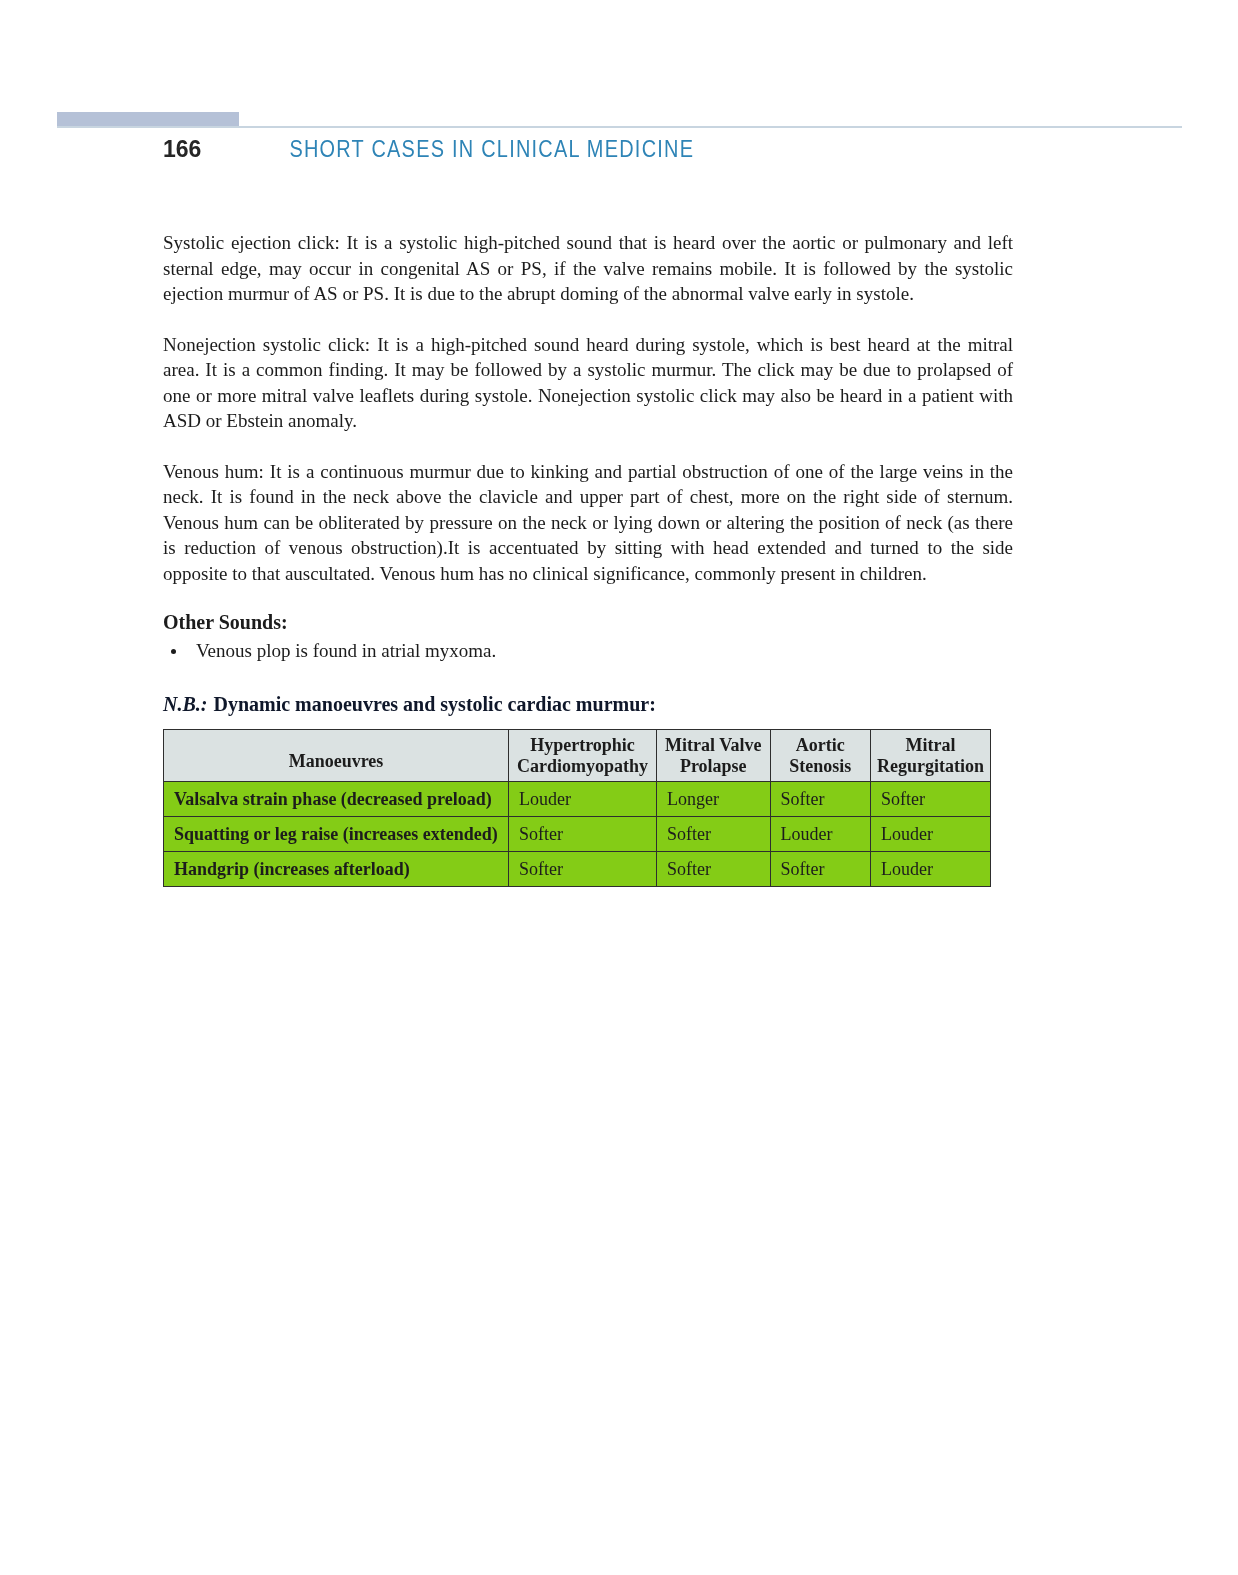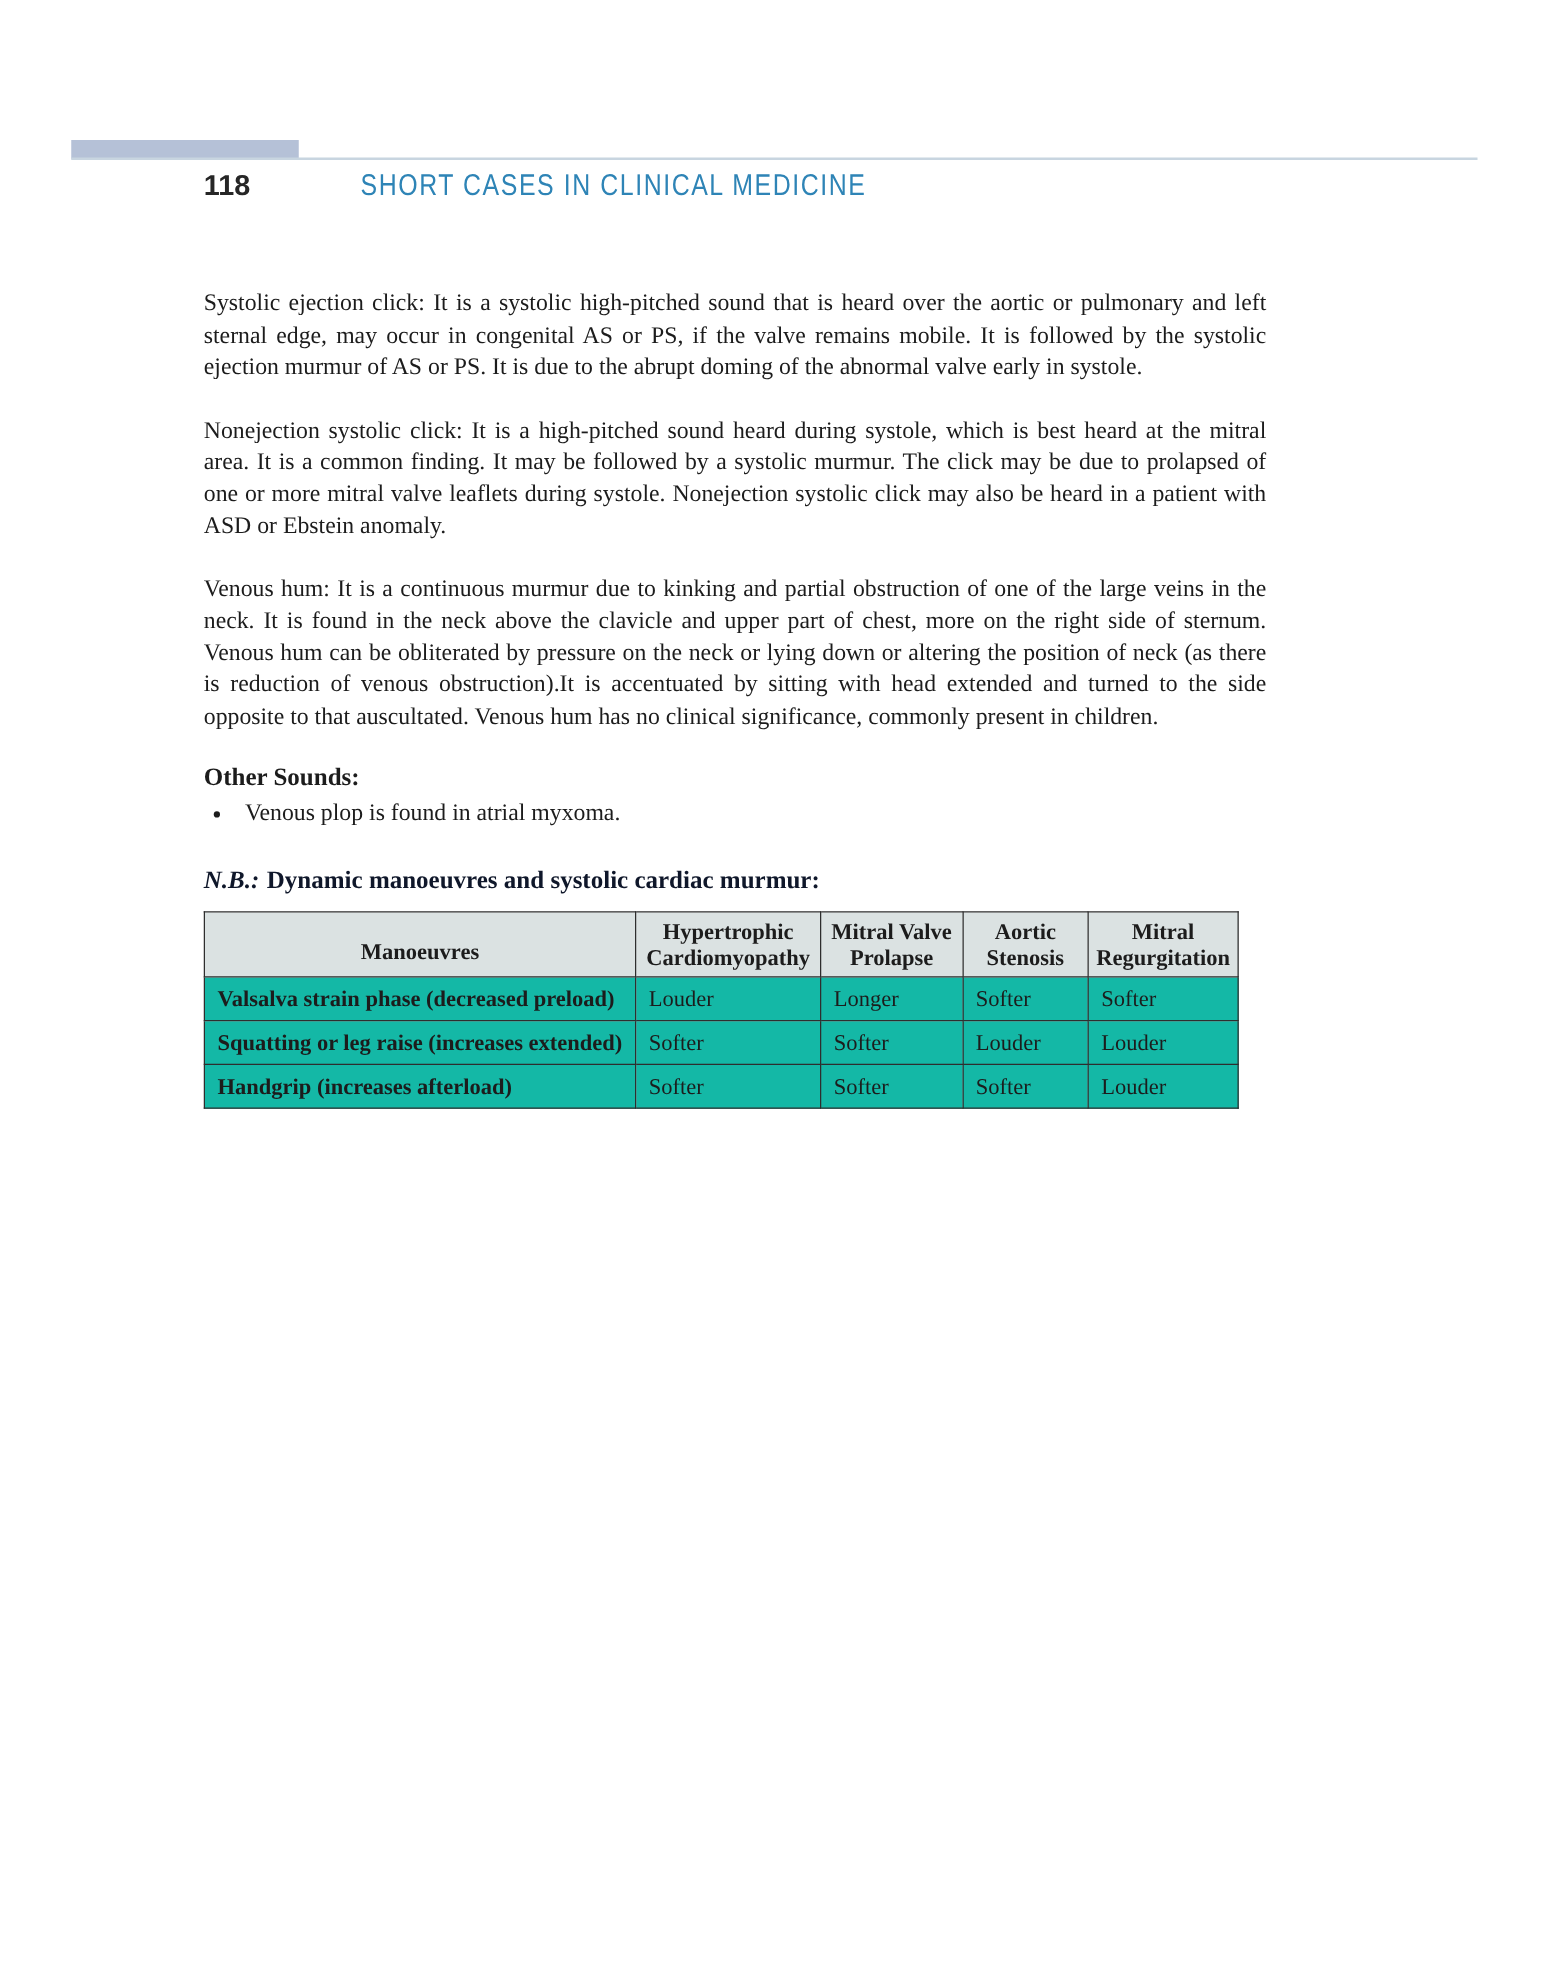--- a/index.html
+++ b/index.html
@@ -114,34 +114,34 @@
   }
   .dyn-table thead th.col-manoeuvres {
     vertical-align: bottom;
     padding-bottom: 9px;
   }
   .dyn-table tbody td {
     height: 35px;
     padding: 4px 6px 4px 10px;
     text-align: left;
     vertical-align: middle;
-    background: #14b8a6;
+    background: #84cc16;
   }
   .dyn-table tbody td.row-label { font-weight: 700; }
 </style>
 </head>
 <body>
 
 <div class="page">
 
   <div class="accent-bar"></div>
   <div class="header-rule"></div>
 
   <div class="running-head">
-    <span class="page-num">118</span>
+    <span class="page-num">166</span>
     <span class="book-title">SHORT CASES IN CLINICAL MEDICINE</span>
   </div>
 
   <div class="content">
 
     <p class="para"><b class="lead">Systolic ejection click:</b> <span>It is a systolic high-pitched sound that is heard over the aortic or pulmonary and left sternal edge, may occur in congenital AS or PS, if the valve remains mobile. It is followed by the systolic ejection murmur of AS or PS. It is due to the abrupt doming of the abnormal valve early in systole.</span></p>
 
     <p class="para"><b class="lead">Nonejection systolic click:</b> <span>It is a high-pitched sound heard during systole, which is best heard at the mitral area. It is a common finding. It may be followed by a systolic murmur. The click may be due to prolapsed of one or more mitral valve leaflets during systole. Nonejection systolic click may also be heard in a patient with ASD or Ebstein anomaly.</span></p>
 
     <p class="para"><b class="lead">Venous hum:</b> <span>It is a continuous murmur due to kinking and partial obstruction of one of the large veins in the neck. It is found in the neck above the clavicle and upper part of chest, more on the right side of sternum. Venous hum can be obliterated by pressure on the neck or lying down or altering the position of neck (as there is reduction of venous obstruction).It is accentuated by sitting with head extended and turned to the side opposite to that auscultated. Venous hum has no clinical significance, commonly present in children.</span></p>

